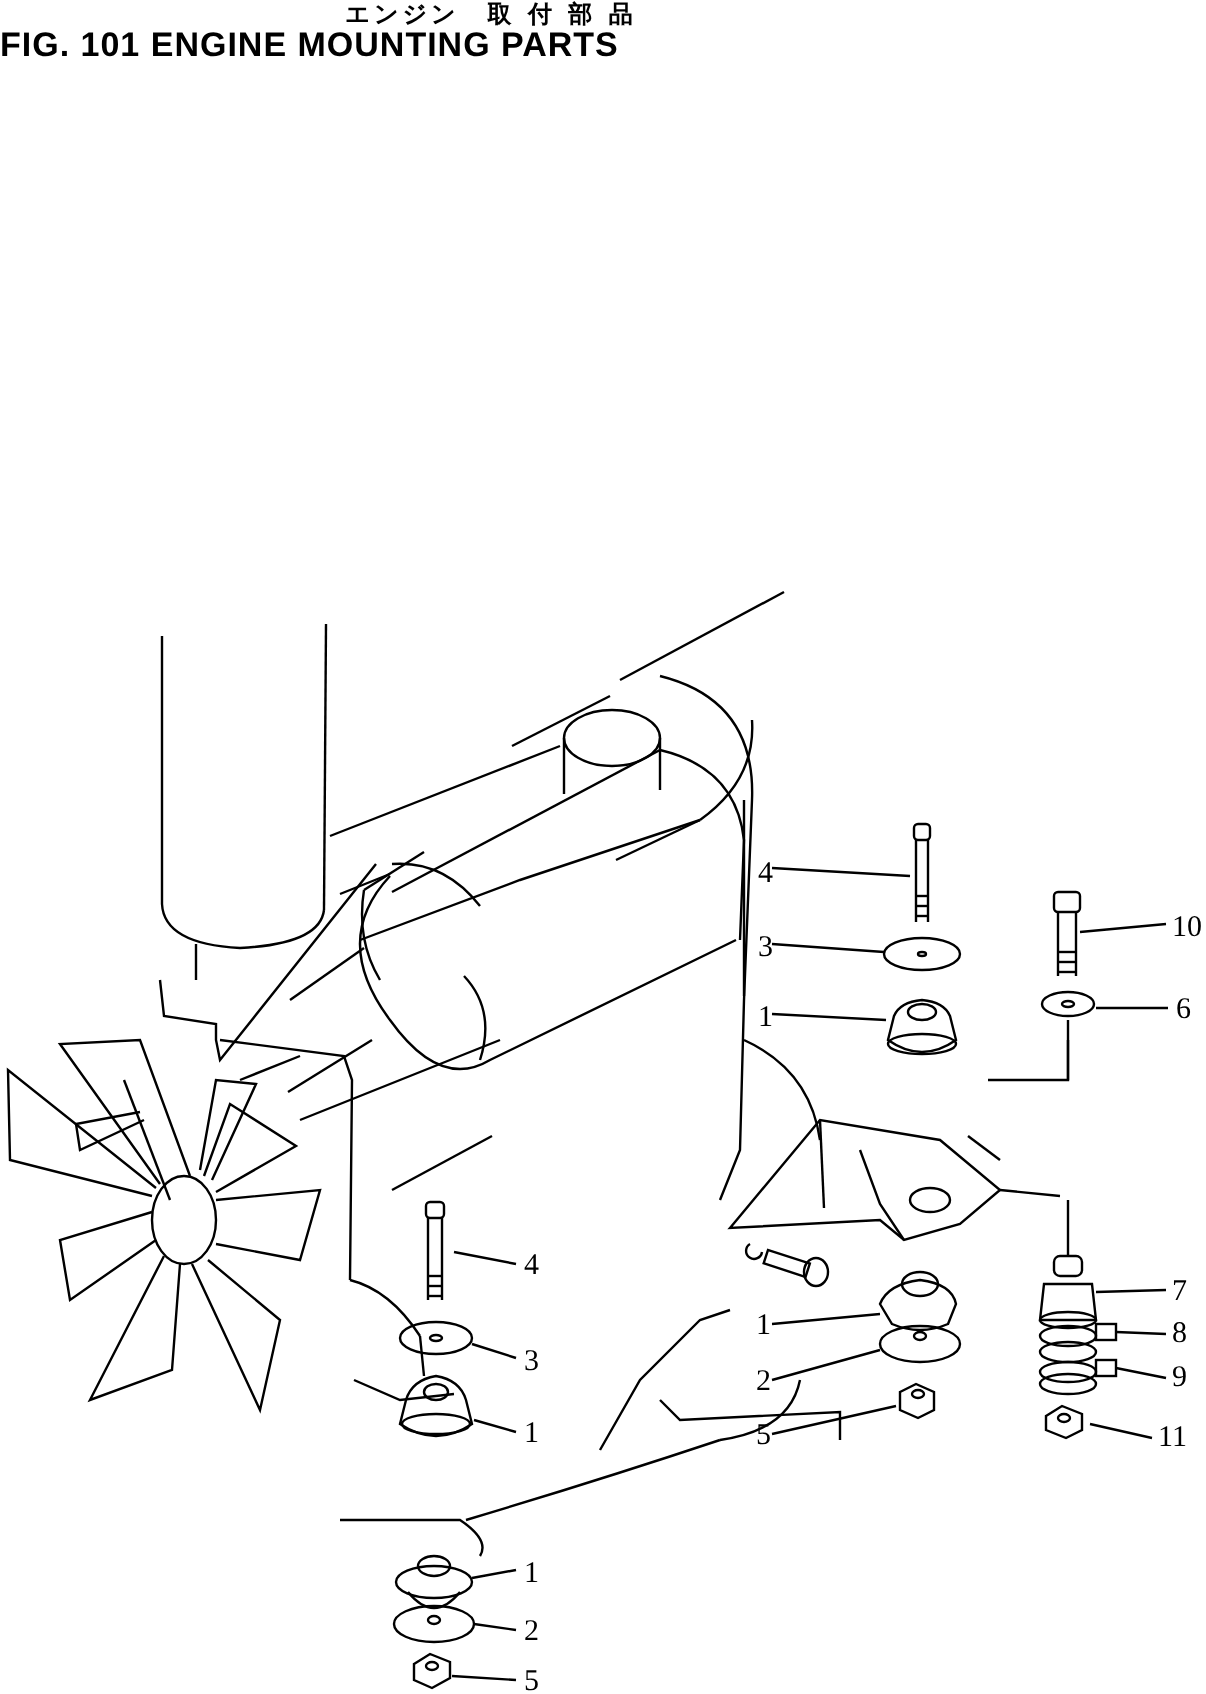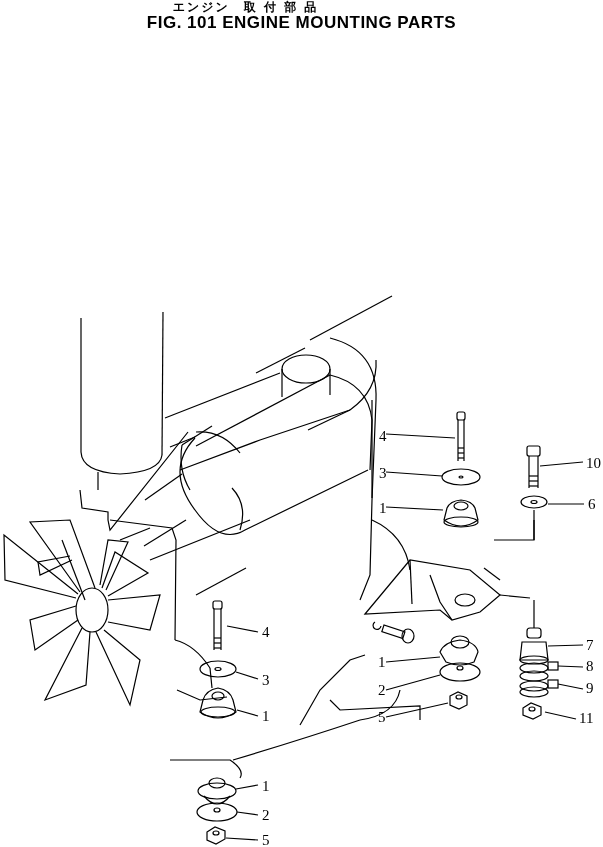--- a/index.html
+++ b/index.html
@@ -1,18 +1,18 @@
 <!DOCTYPE html>
 <html><head>
 <meta charset="utf-8">
 <style>
   html, body { margin:0; padding:0; background:#ffffff; }
   body { width:603px; height:847px; position:relative; overflow:hidden; font-family:"Liberation Sans", sans-serif; color:#000; }
   .title-jp { position:absolute; top:0; left:0; width:491px; text-align:center; font-family:"DejaVu Sans", sans-serif; font-size:12px; font-weight:bold; letter-spacing:2px; line-height:14px; }
-  .title-en { position:absolute; top:13px; left:0; width:603px; text-align:center; font-family:"Liberation Sans", sans-serif; font-size:17px; font-weight:bold; letter-spacing:0.5px; line-height:20px; }
+  .title-en { position:absolute; top:13px; left:0; width:603px; font-family:"Liberation Sans", sans-serif; font-size:17px; font-weight:bold; letter-spacing:0.5px; line-height:20px; }
   svg.diagram { position:absolute; top:0; left:0; }
   .callout { font-family:"Liberation Serif", serif; font-size:15px; fill:#000; }
 </style>
 </head>
 <body>
 
 <div class="title-jp">エンジン　取 付 部 品</div>
 <div class="title-en">FIG. 101  ENGINE MOUNTING PARTS</div>
 
 <svg class="diagram" width="603" height="847" viewBox="0 0 603 847" fill="none" stroke="#000" stroke-width="1.2">

